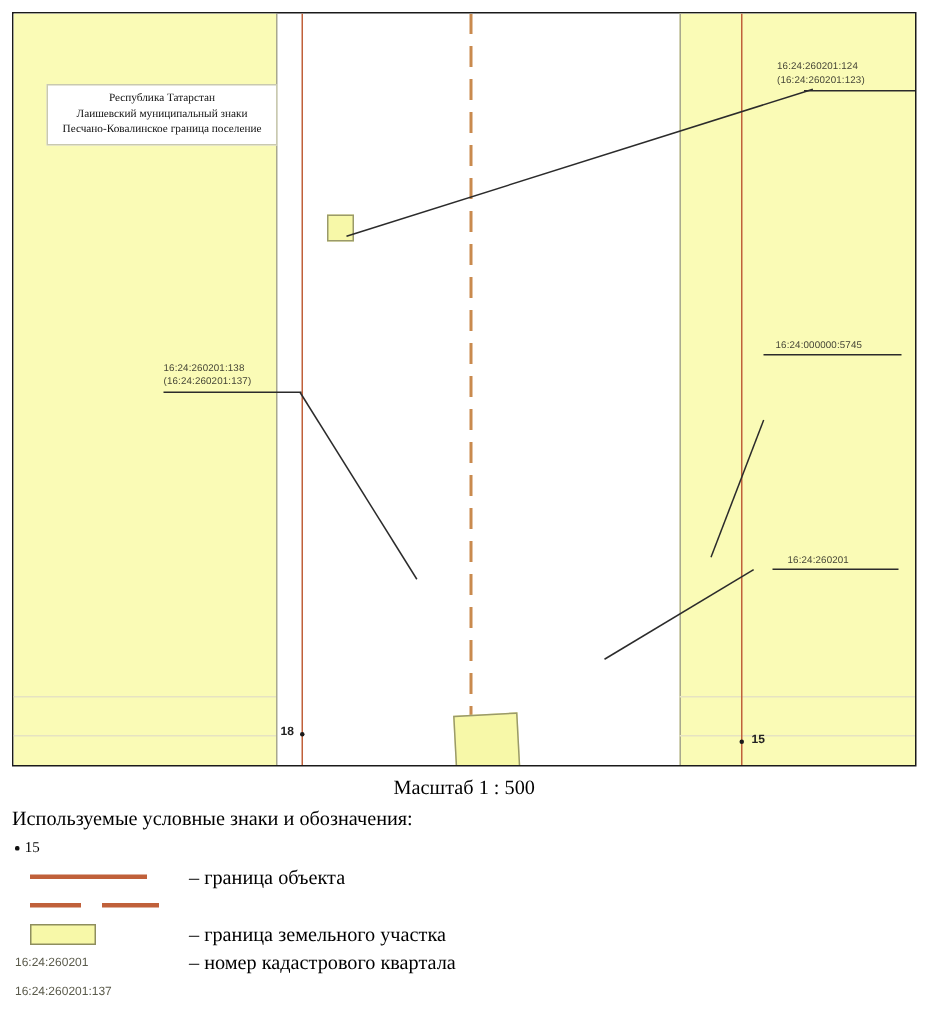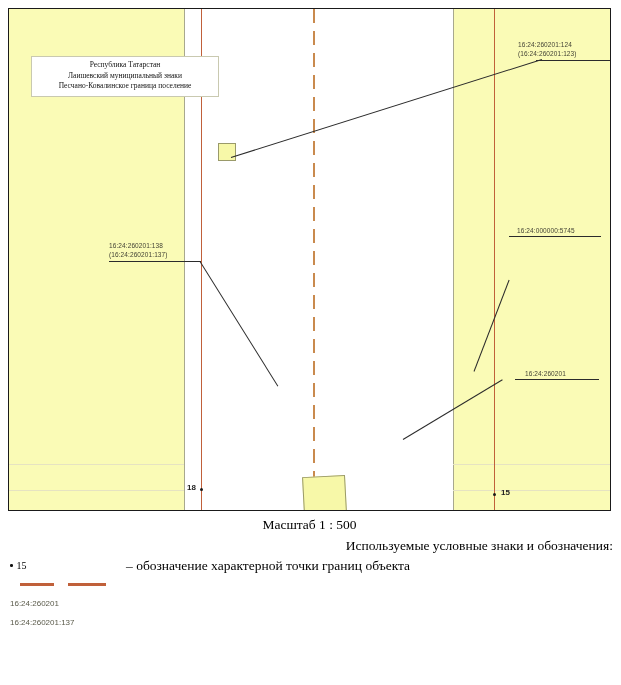--- a/index.html
+++ b/index.html
@@ -109,21 +109,21 @@
     color: #444436;
     white-space: nowrap;
     line-height: 9px;
     letter-spacing: 0.1px;
   }
 
   #title-box {
     position: absolute;
     left: 22px;
     top: 47px;
-    width: 188px;
+    width: 154px;
     background: #ffffff;
     border: 1px solid #c9c9b0;
     padding: 3px 4px 4px 4px;
     box-sizing: border-box;
     text-align: center;
   }
   #title-box div {
     font-family: "Liberation Serif", serif;
     font-size: 7.5px;
     line-height: 10.5px;
@@ -142,21 +142,20 @@
     font-size: 13.5px;
     color: #000000;
   }
 
   
   #legend {
     position: absolute;
     left: 8px;
     top: 538px;
     width: 605px;
-    text-align: right;
   }
   #legend-heading {
     font-family: "Liberation Serif", serif;
     font-size: 13.5px;
     margin-bottom: 2px;
     white-space: nowrap;
   }
   .legend-row {
     display: flex;
     align-items: center;
@@ -300,35 +299,47 @@
 <div id="legend">
   <div id="legend-heading">Используемые условные знаки и обозначения:</div>
 
   <div class="legend-row">
     <div class="legend-symbol">
       <div class="sym-point">
         <span class="dot"></span>
         <span class="num">15</span>
       </div>
     </div>
-    <div class="legend-text">– обозначение характерной точки границ объекта</div>
-  </div>
-
+  </div>
+
+  <div class="legend-row">
+    <div class="legend-symbol">
+      <div class="sym-solid"></div>
+    </div>
+    <div class="legend-text">– граница объекта</div>
+  </div>
 
   <div class="legend-row">
     <div class="legend-symbol">
       <div class="sym-dashed"></div>
     </div>
   </div>
 
+  <div class="legend-row">
+    <div class="legend-symbol">
+      <div class="sym-square"></div>
+    </div>
+    <div class="legend-text">– граница земельного участка</div>
+  </div>
 
   <div class="legend-row">
     <div class="legend-symbol">
       <div class="sym-cad">16:24:260201</div>
     </div>
+    <div class="legend-text">– номер кадастрового квартала</div>
   </div>
 
   <div class="legend-row">
     <div class="legend-symbol">
       <div class="sym-cad">16:24:260201:137</div>
     </div>
   </div>
 </div>
 
 </body></html>

